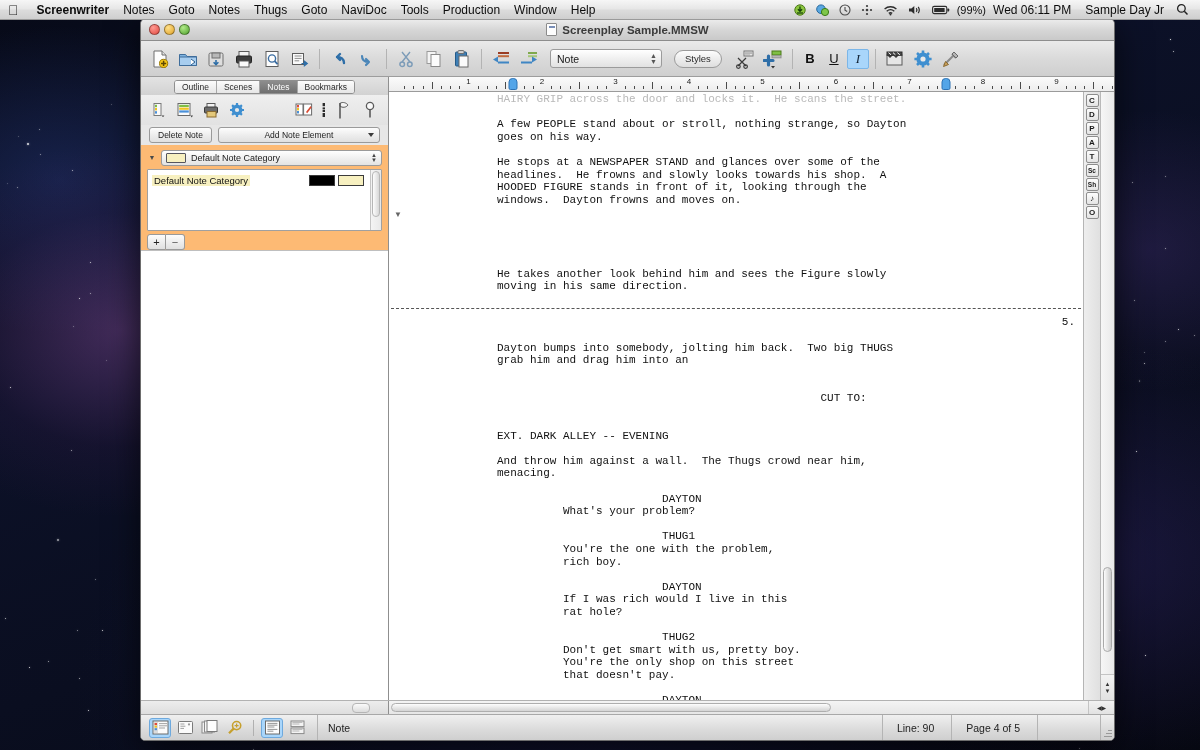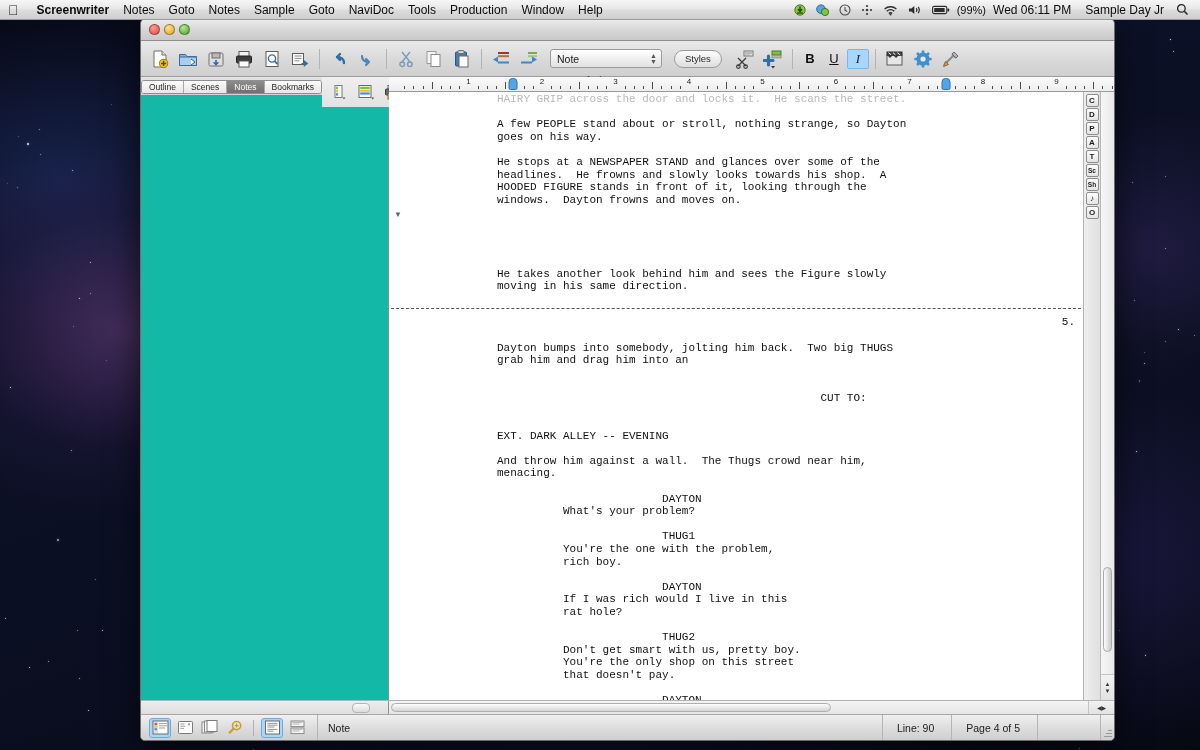--- a/index.html
+++ b/index.html
@@ -121,23 +121,23 @@
     font-size:13px; color:#111;
   }
   .fmtbtn.active { background:#a9d6fb; border:1px solid #7bb6e8; border-radius:2px; color:#123; }
 
   
   #body { flex:1; display:flex; min-height:0; }
 
   
   #left {
     width: 248px; flex:0 0 248px;
-    background:#14b8a6;
+    background:#fdba74;
     border-right: 1px solid #8f8f8f;
-    display:flex; flex-direction:row; min-height:0;
+    display:flex; flex-direction:column; min-height:0;
   }
   #tabstrip {
     height: 18px; flex:0 0 18px;
     background: linear-gradient(180deg,#e3e3e3,#d2d2d2);
     display:flex; align-items:center; justify-content:center;
     padding-top:1px;
   }
   .segbar {
     display:flex; height:14px; border:1px solid #8f8f8f; border-radius:3px; overflow:hidden;
     background:#f2f2f2;
@@ -408,21 +408,21 @@
       <i style="left:1144.0px;top:363.0px;width:1px;height:1px;opacity:0.74"></i>
     </div>
 </div>
 
 <div id="menubar">
   <span class="apple"></span>
   <span class="mi app">Screenwriter</span>
   <span class="mi">Notes</span>
   <span class="mi">Goto</span>
   <span class="mi">Notes</span>
-  <span class="mi">Sample</span>
+  <span class="mi">Thugs</span>
   <span class="mi">Goto</span>
   <span class="mi">NaviDoc</span>
   <span class="mi">Tools</span>
   <span class="mi">Production</span>
   <span class="mi">Window</span>
   <span class="mi">Help</span>
   <span class="spacer"></span>
 
   <span class="si">
     <svg width="12" height="12" viewBox="0 0 12 12">
@@ -492,20 +492,24 @@
 </div>
 
 <div id="win">
 
   <div id="titlebar">
     <div class="tl-dots">
       <span class="tl-dot tl-close"></span>
       <span class="tl-dot tl-min"></span>
       <span class="tl-dot tl-max"></span>
     </div>
+    <div id="titletext">
+      <span class="docicon"></span>
+      <span>Screenplay Sample.MMSW</span>
+    </div>
   </div>
 
   <div id="toolbar">
     <div class="tbtn">
       <svg width="20" height="20" viewBox="0 0 20 20">
           <path d="M4 2h8l4 4v12H4z" fill="#fdfdfd" stroke="#6f6f6f"></path>
           <path d="M12 2v4h4" fill="#e2e2e2" stroke="#6f6f6f"></path>
           <circle cx="13.6" cy="14.4" r="4.1" fill="#f5c518" stroke="#9a7b06"></circle>
           <path d="M13.6 11.8v5.2M11 14.4h5.2" stroke="#5c4803" stroke-width="1.5"></path>
         </svg>
@@ -742,20 +746,29 @@
             </svg>
         </div>
         <div class="ntbtn">
           <svg width="14" height="18" viewBox="0 0 14 18">
               <path d="M7 1v15.6" stroke="#5a5a5a" stroke-width="1.6"></path>
               <circle cx="7" cy="5" r="3.6" fill="#fafafa" stroke="#5a5a5a" stroke-width="1.3"></circle>
             </svg>
         </div>
       </div>
 
+      <div id="noterow">
+        <div class="minibtn">
+          <span>Delete Note</span>
+        </div>
+        <div class="minipop">
+          <span>Add Note Element</span>
+          <span class="tri"></span>
+        </div>
+      </div>
 
       <div id="catheader">
         <span class="disc">▼</span>
         <div class="catpop">
           <span class="swatch-sm"></span>
           <span>Default Note Category</span>
           <span class="arrows">▲<br>▼</span>
         </div>
       </div>
 

